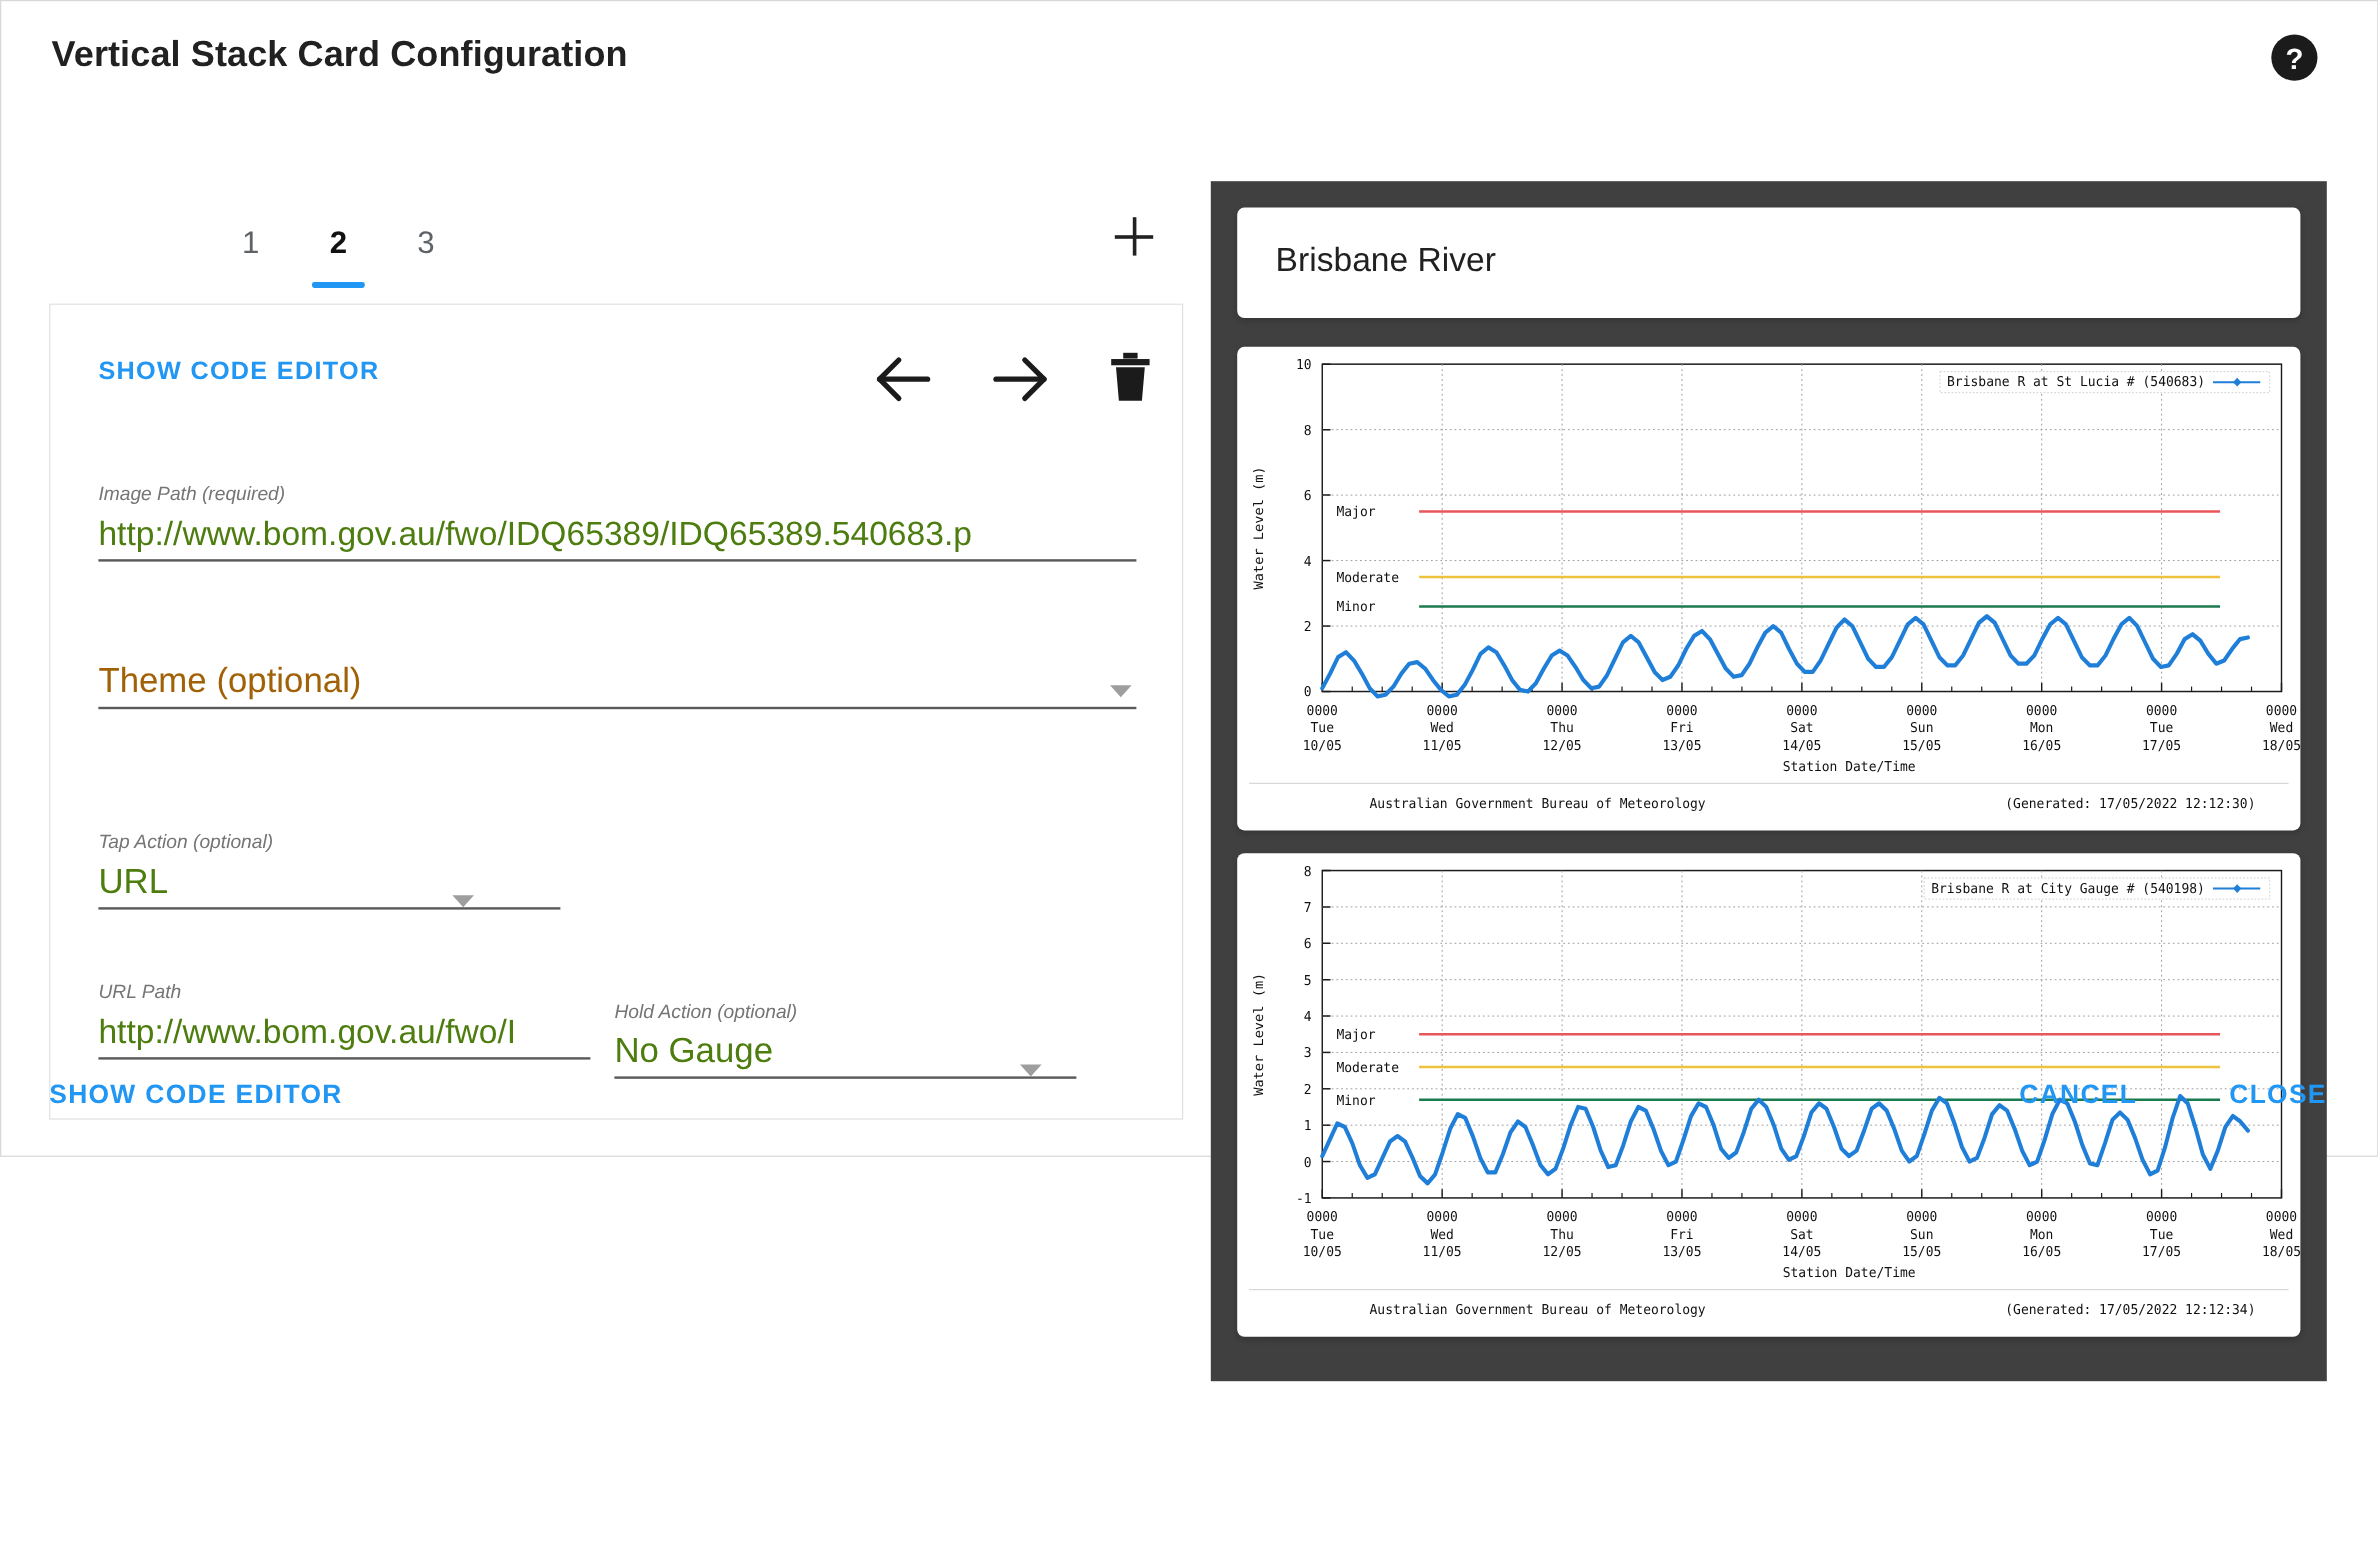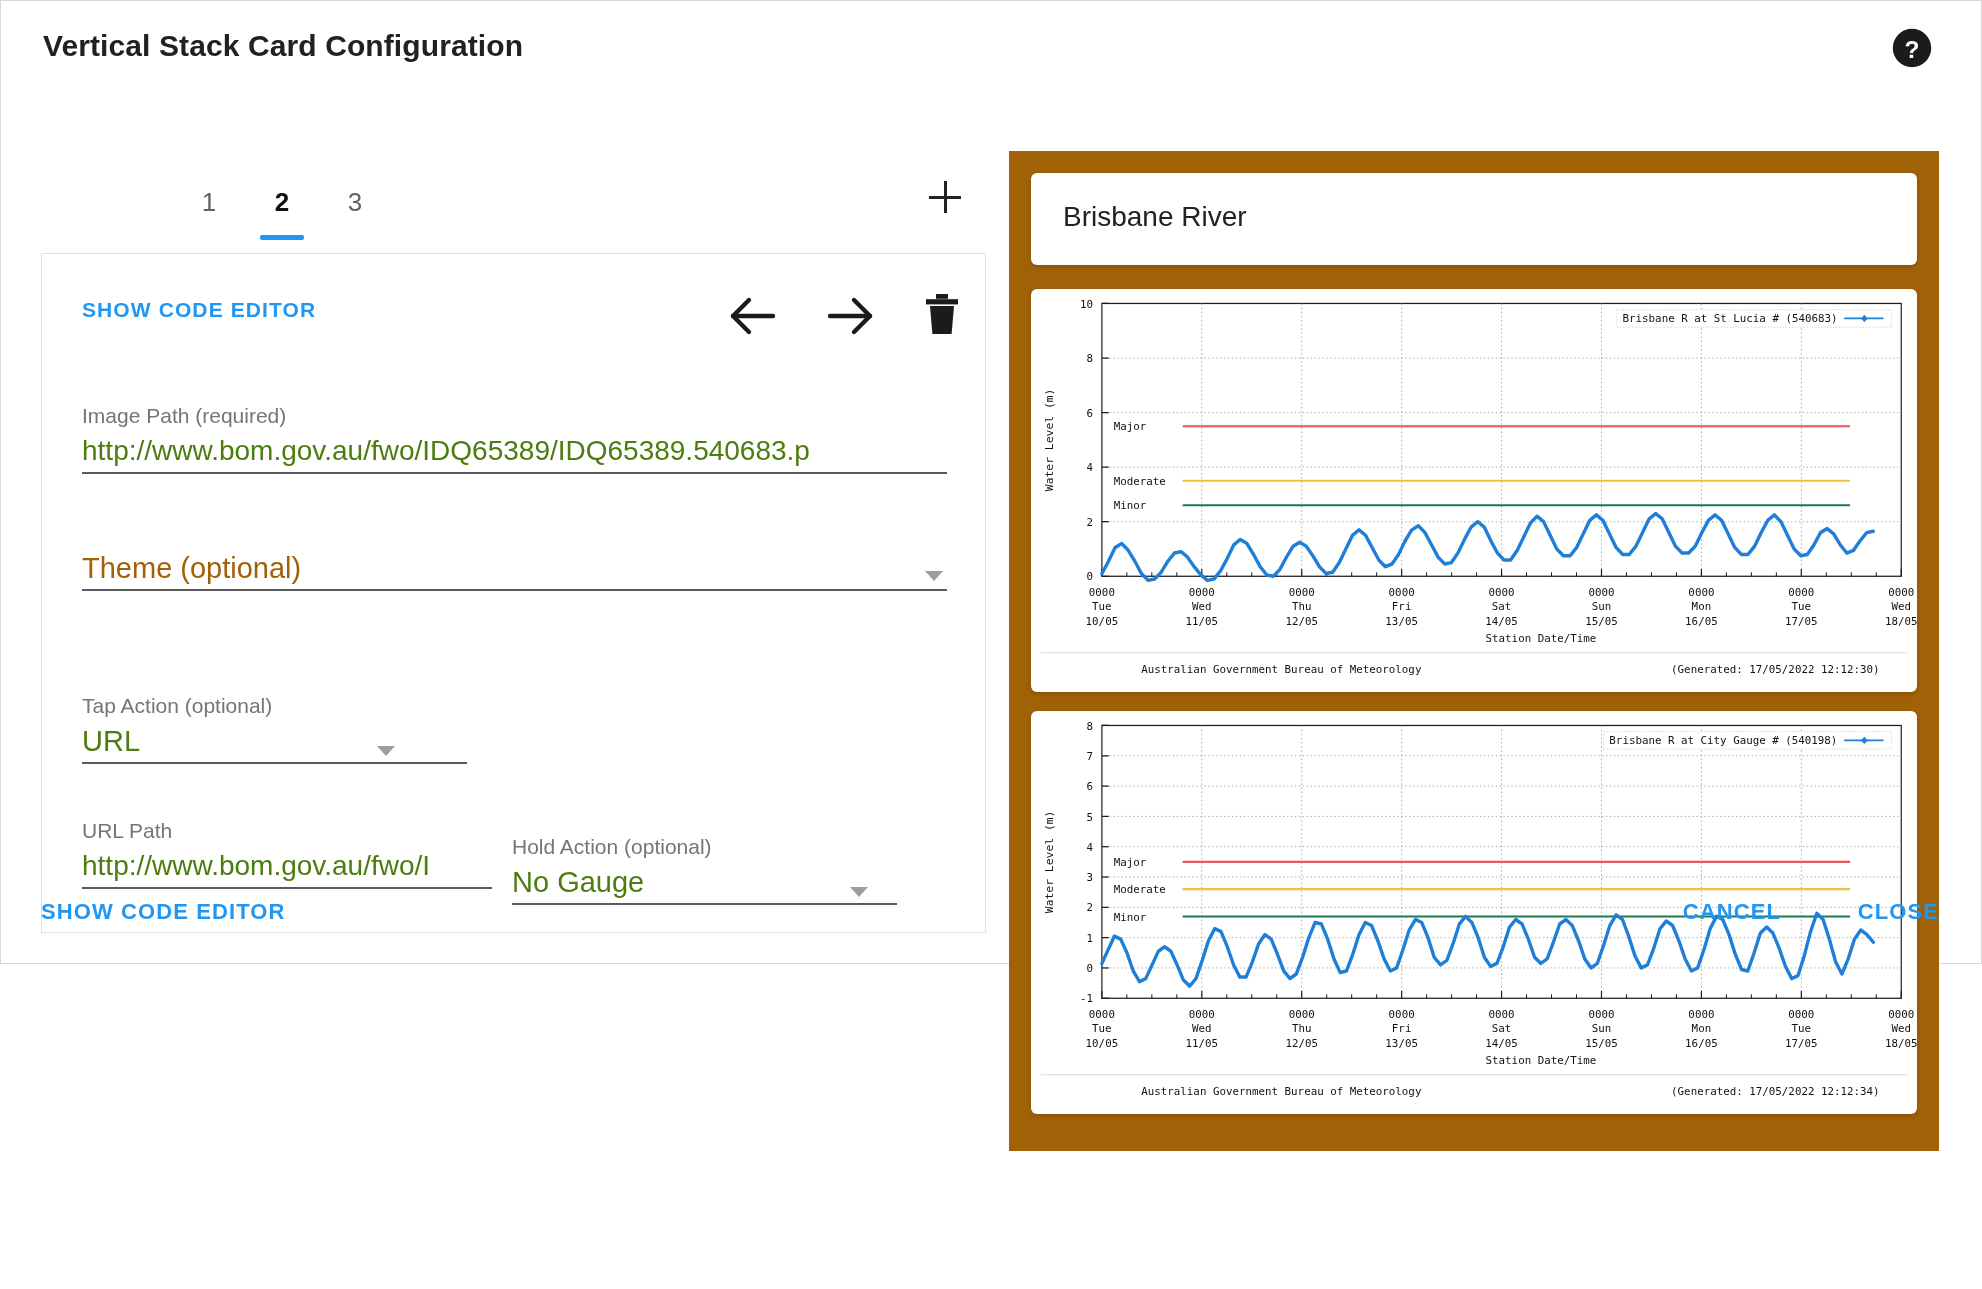--- a/index.html
+++ b/index.html
@@ -76,21 +76,21 @@
     letter-spacing:1.1px; cursor:pointer;
   }
   .tb-icon { position:absolute; top:0; cursor:pointer; }
   .tb-icon svg { display:block; }
   .icon-left  { left:645px; top:6px; }
   .icon-right { left:742px; top:6px; }
   .icon-trash { left:840px; top:4px; }
 
   .field { position:absolute; }
   .field-label {
-    font-size:21px; color:#757575; margin-bottom:4px; display:block;
+    font-size:16px; color:#757575; margin-bottom:4px; display:block;font-style:italic;
   }
   .field-value {
     font-size:28px; color:#4d7c0f;
     white-space:nowrap; overflow:hidden;
     padding-bottom:6px;
     height:40px; line-height:38px;
   }
   .field-value.placeholder { color:#a16207; }
   .underline { height:2px; background:#5a5a5a; width:100%; }
 
@@ -113,21 +113,21 @@
     color:#2196f3; cursor:pointer;
   }
   .f-showcode { left:40px; }
   .f-cancel   { right:200px;text-align:center; }
   .f-close    { right:42px; }
 
   
   .preview {
     position:absolute; left:1008px; top:150px;
     width:930px; height:1000px;
-    background:#a16207;
+    background:#404040;
   }
   .river-card {
     position:absolute; left:22px; top:22px; right:22px; height:92px;
     background:#fff; border-radius:6px;
     box-shadow:0 2px 5px rgba(0,0,0,.18);
   }
   .river-card-title {
     position:absolute; left:32px; top:28px;
     font-size:28px; color:#212121;
   }

